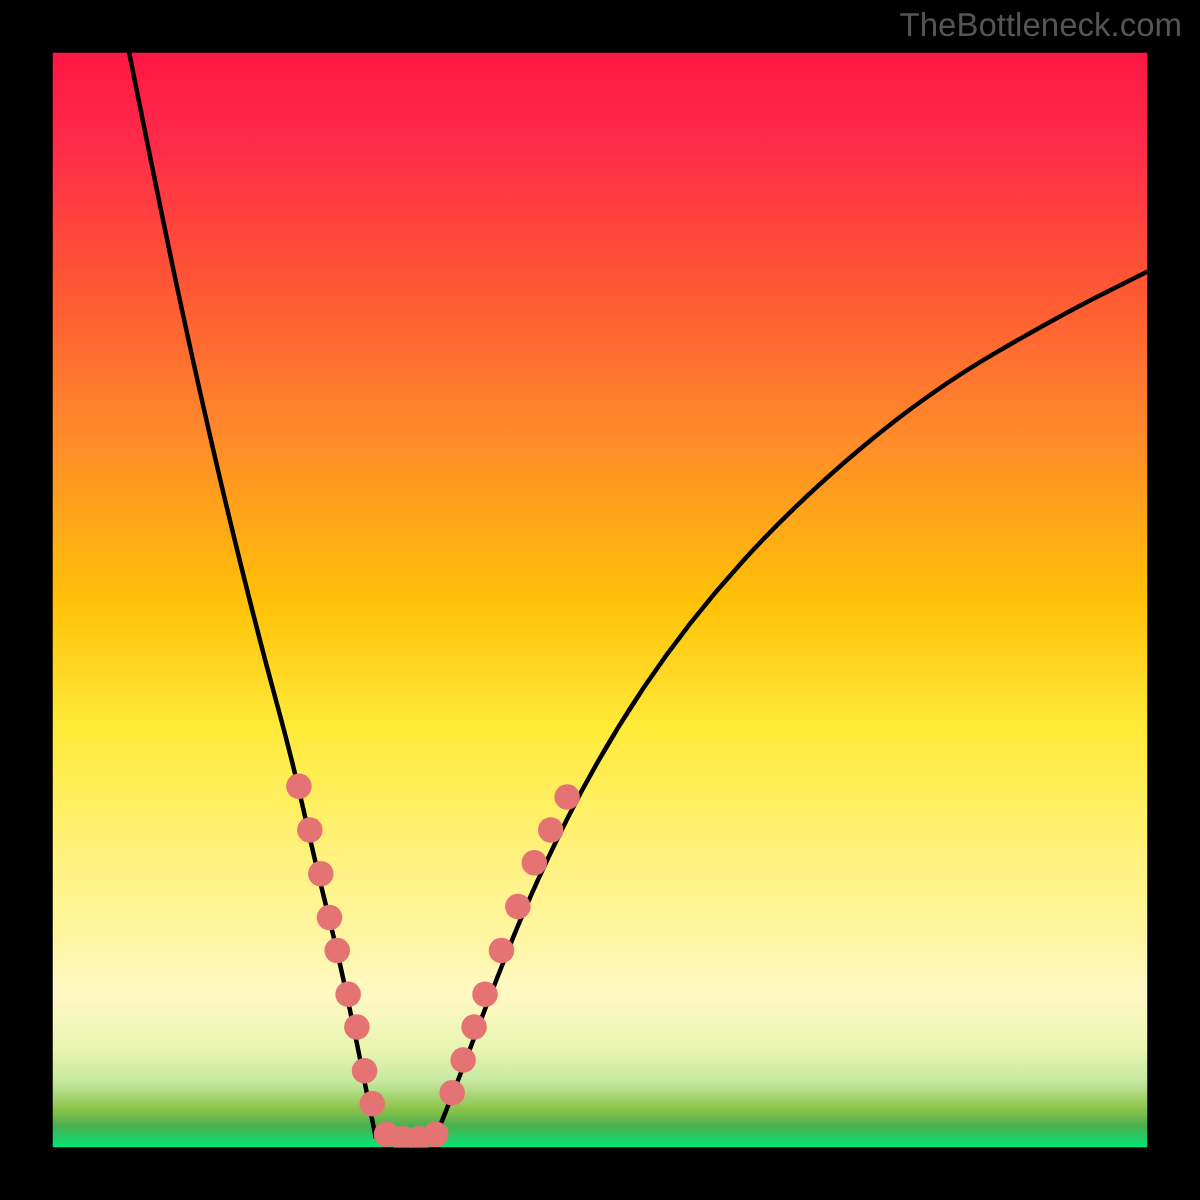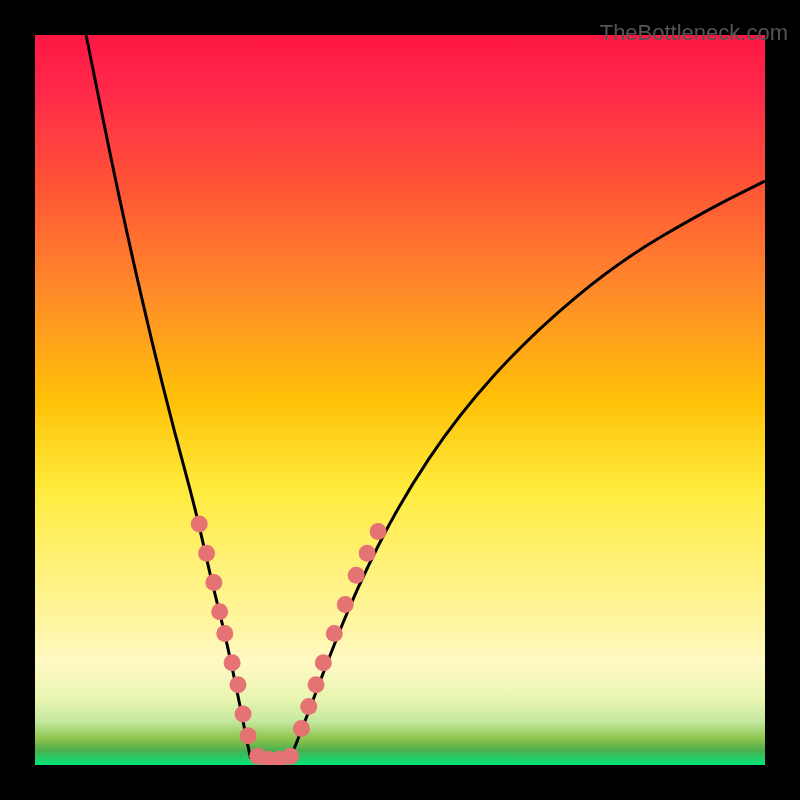--- a/index.html
+++ b/index.html
@@ -9,21 +9,21 @@
     }
     body {
       width: 800px;
       height: 800px;
       background: #000;
       position: relative;
       overflow: hidden;
     }
     .watermark {
       position: absolute;
-      top: 20px;
+      top: 4px;
       right: 12px;
       color: #555;
       font-family: Arial, sans-serif;
       font-size: 22px;
       font-weight: 500;
       z-index: 10;
     }
     .chart-area {
       position: absolute;
       top: 35px;

